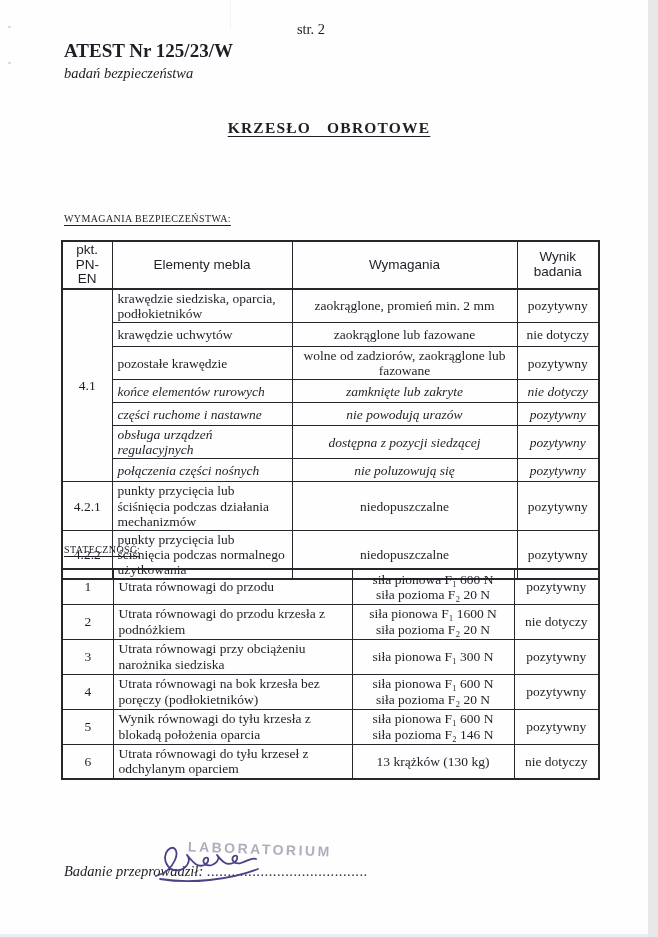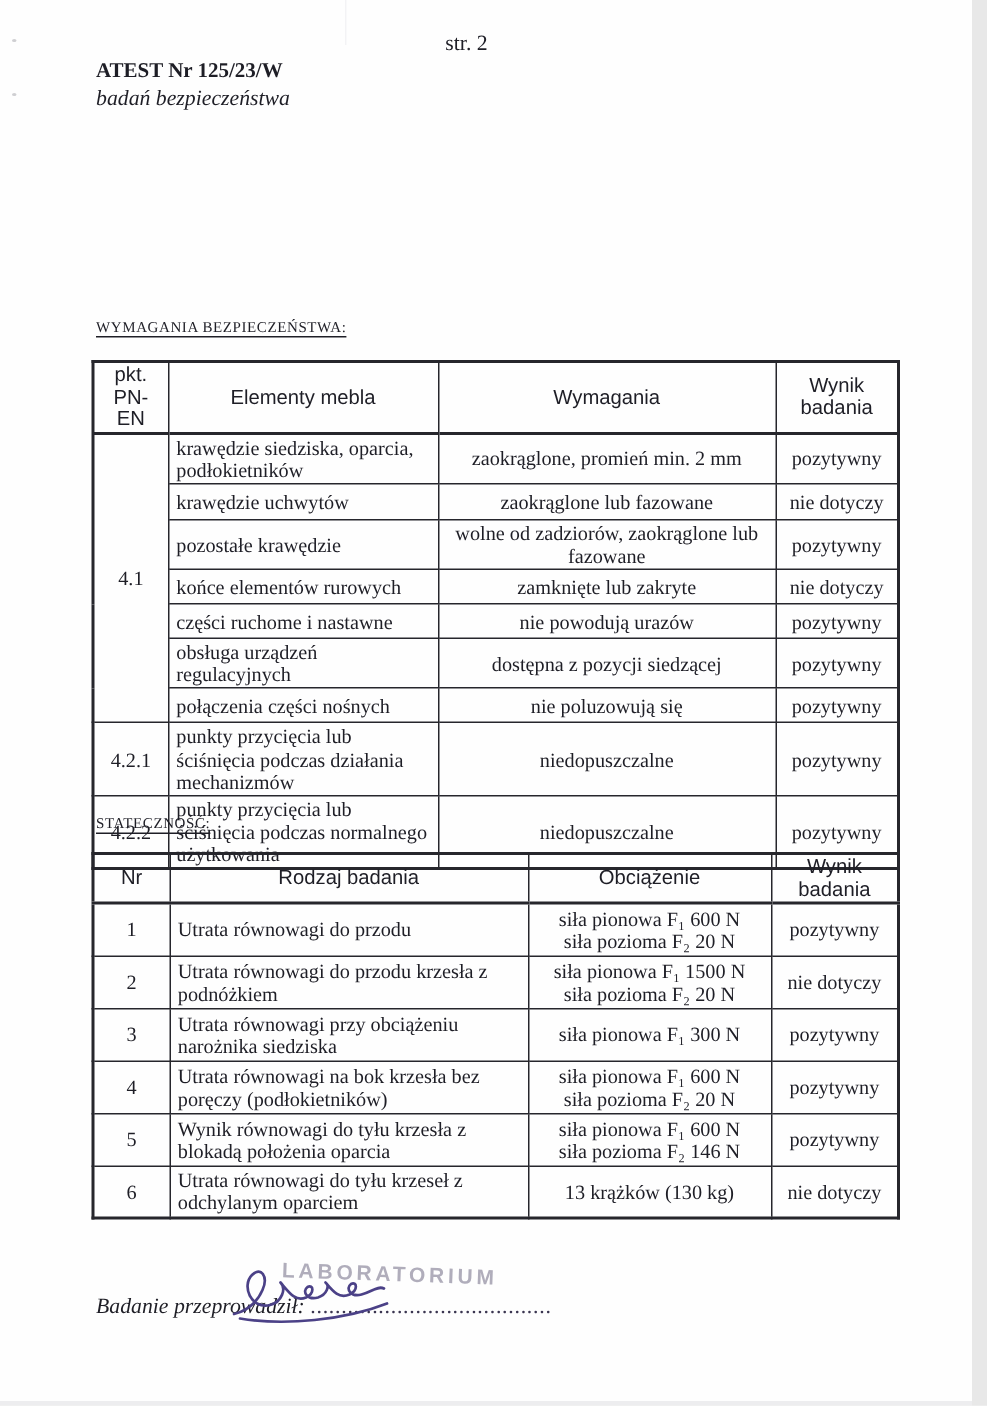--- a/index.html
+++ b/index.html
@@ -1,41 +1,41 @@
 <!DOCTYPE html>
 <html><head>
 <meta charset="utf-8">
 <style>
   html,body{margin:0;padding:0;background:#e8e8e8;}
   .page{position:relative;width:648px;height:937px;background:#fefefe;overflow:hidden;
         font-family:"Liberation Serif","DejaVu Serif",serif;color:#1e1e26;}
   .pageno{position:absolute;top:21px;left:0;width:622px;text-align:center;font-size:14.5px;}
   .atest{position:absolute;left:64px;top:39px;line-height:1.3;}
-  .atest-no{font-weight:bold;font-size:14px;}
+  .atest-no{font-weight:bold;font-size:19px;}
   .atest-sub{font-style:italic;font-size:14.5px;}
   .doc-title{position:absolute;top:119px;left:0;width:658px;text-align:center;
              font-weight:bold;font-size:15.5px;letter-spacing:1.2px;word-spacing:11px;
              text-decoration:underline;text-underline-offset:3px;}
   .furniture-line{position:absolute;left:64px;top:164px;font-size:14.5px;}
   .furniture-line .lbl{font-style:italic;}
   .furniture-line .val{font-weight:bold;}
   .section-heading{position:absolute;left:64px;font-size:10px;letter-spacing:0.4px;
                    text-decoration:underline;text-underline-offset:3px;}
   .hd-safety{top:213px;}
   .hd-stability{top:544px;}
   table.tbl{position:absolute;left:61px;width:537px;border-collapse:collapse;table-layout:fixed;
             border:2px solid #26262c;}
   .tbl-safety{top:240px;}
   .tbl-stability{top:568px;}
   .tbl th,.tbl td{border:1px solid #26262c;padding:1px 5px;overflow:hidden;}
   .tbl th{font-family:"Liberation Sans","DejaVu Sans",sans-serif;font-weight:normal;
           font-size:13.5px;text-align:center;line-height:1.08;border-bottom-width:2px;}
   .tbl td{font-size:13.5px;line-height:1.12;}
   .c{text-align:center;}
-  .r28{height:28px;padding-left:14px;} .r31{height:31px;} .r24{height:24px;} .r30{height:30px;} .r23{height:23px;}
+  .r28{height:28px;padding-left:14px;} .r31{height:31px;} .r24{height:24px;} .r30{height:30px;} .r23{height:23px;font-style:italic;}
   .r29{height:29px;} .r35{height:35px;}
   .stamp{position:absolute;left:188px;top:841px;font-family:"Liberation Sans","DejaVu Sans",sans-serif;
          font-size:14px;font-weight:bold;letter-spacing:2.5px;color:#9d9aab;opacity:.8;
          transform:rotate(2deg);}
   .sign-line{position:absolute;left:64px;top:863px;font-size:14.5px;font-style:italic;}
   .sign-line .dots{letter-spacing:0.5px;font-style:normal;color:#3a3550;}
   .signature-svg{position:absolute;left:148px;top:838px;pointer-events:none;}
   .speck{position:absolute;background:#cfcfd2;border-radius:50%;}
   .speck1{left:8px;top:26px;width:3px;height:2px;}
   .speck2{left:8px;top:62px;width:3px;height:2px;}
@@ -51,20 +51,21 @@
   <div class="speck speck2"></div>
   <div class="scanline"></div>
 
   <div class="pageno">str. 2</div>
 
   <div class="atest">
     <div class="atest-no">ATEST Nr 125/23/W</div>
     <div class="atest-sub">badań bezpieczeństwa</div>
   </div>
 
+  <div class="doc-title">KRZESŁO OBROTOWE</div>
 
 
   <div class="section-heading hd-safety">WYMAGANIA BEZPIECZEŃSTWA:</div>
 
   <table class="tbl tbl-safety">
     <colgroup>
         <col style="width:50px">
         <col style="width:180px">
         <col style="width:225px">
         <col style="width:82px">
@@ -136,43 +137,34 @@
   <div class="section-heading hd-stability">STATECZNOŚĆ:</div>
 
   <table class="tbl tbl-stability">
     <colgroup>
         <col style="width:51px">
         <col style="width:239px">
         <col style="width:162px">
         <col style="width:85px">
       </colgroup>
     <tbody>
-        <tr class="r29">
-      <th>Nr</th>
-      <th>Rodzaj badania</th>
-      <th>Obciążenie</th>
-      <th>
-        <div>Wynik</div>
-        <div>badania</div>
-      </th>
-    </tr>
     <tr class="r35">
       <td class="c">1</td>
       <td>Utrata równowagi do przodu</td>
       <td class="c">
         <div>siła pionowa F₁ 600 N</div>
         <div>siła pozioma F₂ 20 N</div>
       </td>
       <td class="c">pozytywny</td>
     </tr>
     <tr class="r35">
       <td class="c">2</td>
       <td>Utrata równowagi do przodu krzesła z podnóżkiem</td>
       <td class="c">
-        <div>siła pionowa F₁ 1500 N</div>
+        <div>siła pionowa F₁ 1600 N</div>
         <div>siła pozioma F₂ 20 N</div>
       </td>
       <td class="c">nie dotyczy</td>
     </tr>
     <tr class="r35">
       <td class="c">3</td>
       <td>Utrata równowagi przy obciążeniu narożnika siedziska</td>
       <td class="c">
         <div>siła pionowa F₁ 300 N</div>
         <div></div>

